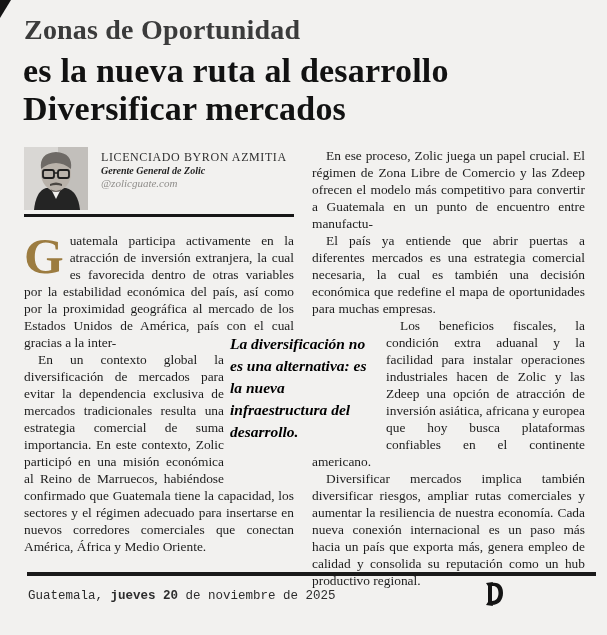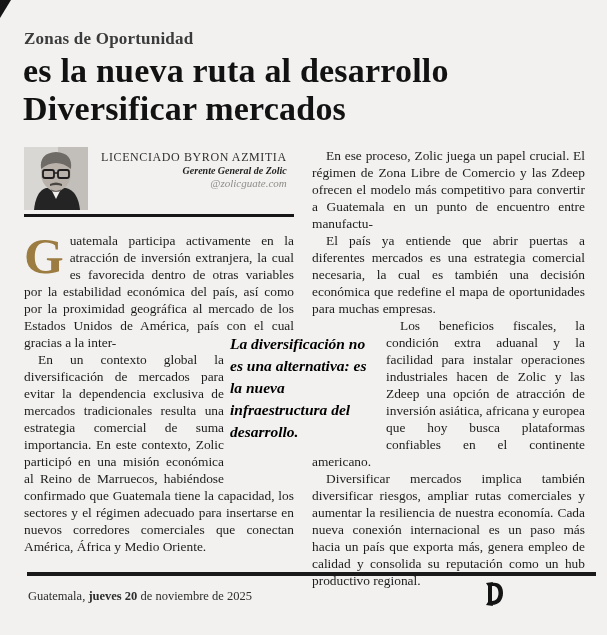--- a/index.html
+++ b/index.html
@@ -12,49 +12,49 @@
     color:#1b1b1b;
     overflow:hidden;
     margin:0 auto;
   }
   .corner-mark {
     position:absolute; left:0; top:0; width:11px; height:18px;
     background:#151515;
     clip-path:polygon(0 0, 100% 0, 0 100%);
   }
   .kicker {
-    position:absolute; left:24px; top:29px;
-    font-size:17px; font-weight:bold; color:#3b3b3b;
+    position:absolute; left:24px; top:14px;
+    font-size:28px; font-weight:bold; color:#3b3b3b;
     letter-spacing:0.2px;
   }
   .title {
     position:absolute; left:23px; top:52px; width:560px;
     font-size:34px; line-height:38px; font-weight:bold; color:#121212;
     letter-spacing:0.2px;
   }
   .col-left  { position:absolute; left:24px;  top:147px; width:270px; }
   .col-right { position:absolute; left:312px; top:147px; width:273px; }
 
   .byline-row { display:flex; gap:13px; height:64px; }
   .byline-photo { width:64px; height:63px; flex:0 0 64px; }
-  .byline-text { padding-top:3px;text-align:right; }
+  .byline-text { padding-top:3px; }
   .byline-name {
     font-size:12px; letter-spacing:0.6px; color:#2e2e2e;
     line-height:14px;
   }
   .byline-role {
     font-size:10px; font-weight:bold; font-style:italic;
     color:#1f1f1f; line-height:13px;
   }
   .byline-email {
     font-size:11.5px; font-weight:bold; font-style:italic;
     color:#1f1f1f; line-height:13px;
   }
   .byline-handle {
-    font-size:11px; font-style:italic; color:#8f8d8a; line-height:13px;margin-left:16px;
+    font-size:11px; font-style:italic; color:#8f8d8a; line-height:13px;
   }
   .byline-rule { margin-top:3px; height:2.5px; background:#161616; }
 
   .body-text { margin-top:15px; }
   .body-text p, .col-right p {
     font-size:13.4px; line-height:17px; text-align:justify; color:#1c1c1c;
   }
   .indent { text-indent:14px; }
   .dropcap {
     float:left;
@@ -71,21 +71,21 @@
     font-weight:bold; font-style:italic;
     text-align:left; color:#000000;
   }
 
   .footer-rule {
     position:absolute; left:27px; top:572px; width:569px; height:3.5px;
     background:#1a1a1a;
   }
   .footer-date {
     position:absolute; left:28px; top:589px;
-    font-family:Liberation Serif, serif;
+    font-family:Liberation Mono, monospace;
     font-size:12.5px; color:#2d2d2d;
   }
   .footer-date b { font-weight:bold; }
   .footer-logo { position:absolute; left:483px; top:581px; width:22px; height:26px; }
 </style>
 </head>
 <body>
 
 <div class="page">
 

